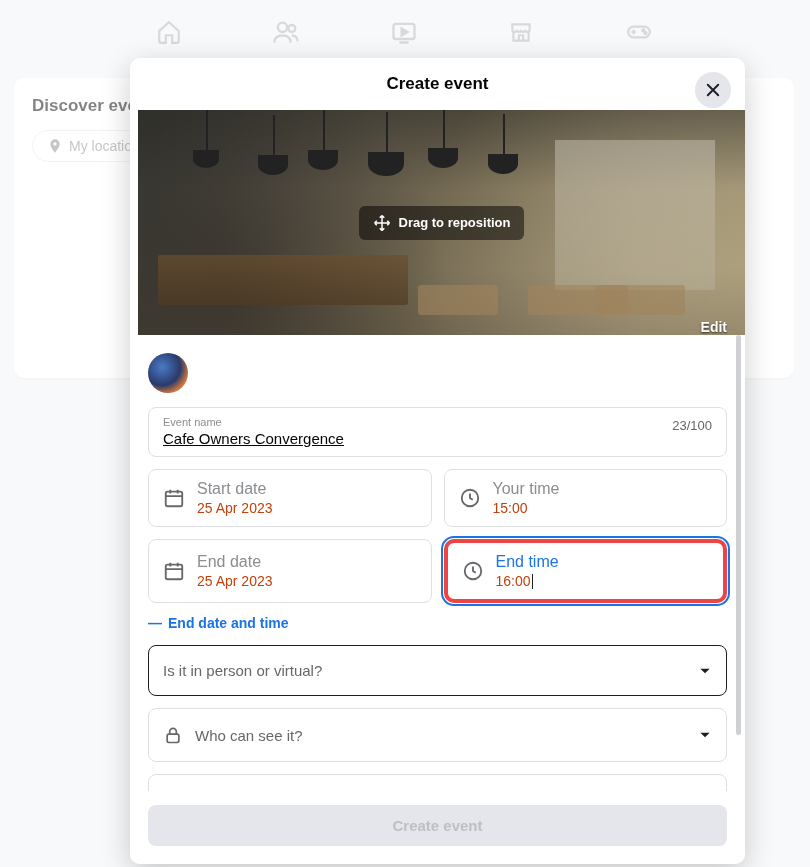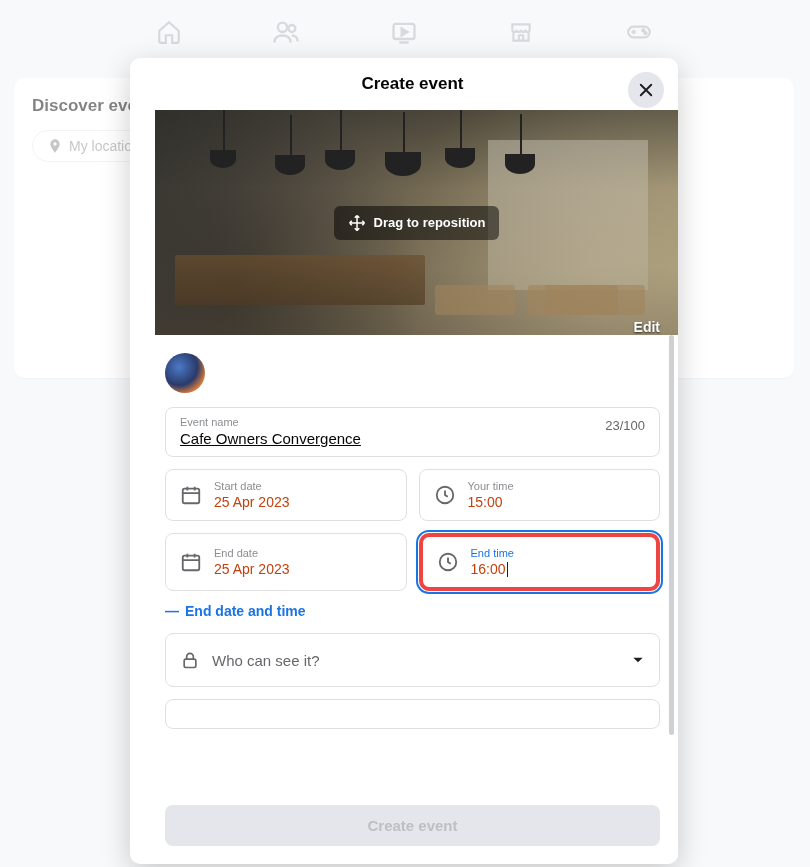--- a/index.html
+++ b/index.html
@@ -45,29 +45,28 @@
     }
     .modal-overlay {
       position: absolute;
       inset: 0;
       background: rgba(255,255,255,0.5);
     }
     .modal {
       position: absolute;
       left: 130px;
       top: 58px;
-      width: 548px;
+      width: 615px;
       height: 806px;
       background: #fff;
       border-radius: 10px;
       box-shadow: 0 8px 30px rgba(0,0,0,0.2);
       overflow: hidden;
       display: flex;
       flex-direction: column;
-      padding-left: 17px;
     }
     .modal-header {
       display: flex;
       align-items: center;
       justify-content: center;
       padding: 16px;
       position: relative;
     }
     .modal-title { font-size: 17px; font-weight: 700; color: #050505; }
     .close-btn {
@@ -219,21 +218,21 @@
     }
     .dt-field.focused {
       border: 4px solid #ef4444;
       outline: 2px solid #1b74e4;
       outline-offset: 1px;
       border-radius: 10px;
     }
     .dt-field.focused .dt-label { color: #1b74e4; }
     .dt-icon { color: #65676b; flex-shrink: 0; }
     .dt-text { display: flex; flex-direction: column; flex: 1; }
-    .dt-label { font-size: 11px; color: #8a8d91; }
+    .dt-label { font-size: 16px; color: #8a8d91; }
     .dt-value { font-size: 14px; color: #c2410c; margin-top: 2px; display: flex; align-items: center; }
     .cursor { display: inline-block; width: 1px; height: 15px; background: #1c1e21; margin-left: 1px; }
     .end-dt-link {
       color: #1b74e4;
       font-size: 14px;
       font-weight: 600;
       display: flex;
       align-items: center;
       gap: 6px;
       margin: 2px 0 14px 0;
@@ -428,20 +427,26 @@
             </span>
         </div>
       </div>
     </div>
 
     <div class="end-dt-link">
       <span style="font-weight:700;">—</span>
       <span>End date and time</span>
     </div>
 
+    <div class="select-field">
+      <span>Is it in person or virtual?</span>
+      <svg width="14" height="14" viewBox="0 0 24 24">
+          <path d="M4 8l8 8 8-8z" fill="#1c1e21"></path>
+        </svg>
+    </div>
 
     <div class="select-field light">
       <div class="select-left">
         <span>
           <svg width="20" height="20" viewBox="0 0 24 24" fill="none" stroke="#65676b" stroke-width="2">
               <rect x="5" y="11" width="14" height="10" rx="2"></rect>
               <path d="M8 11V8a4 4 0 0 1 8 0v3"></path>
             </svg>
         </span>
         <span>Who can see it?</span>

